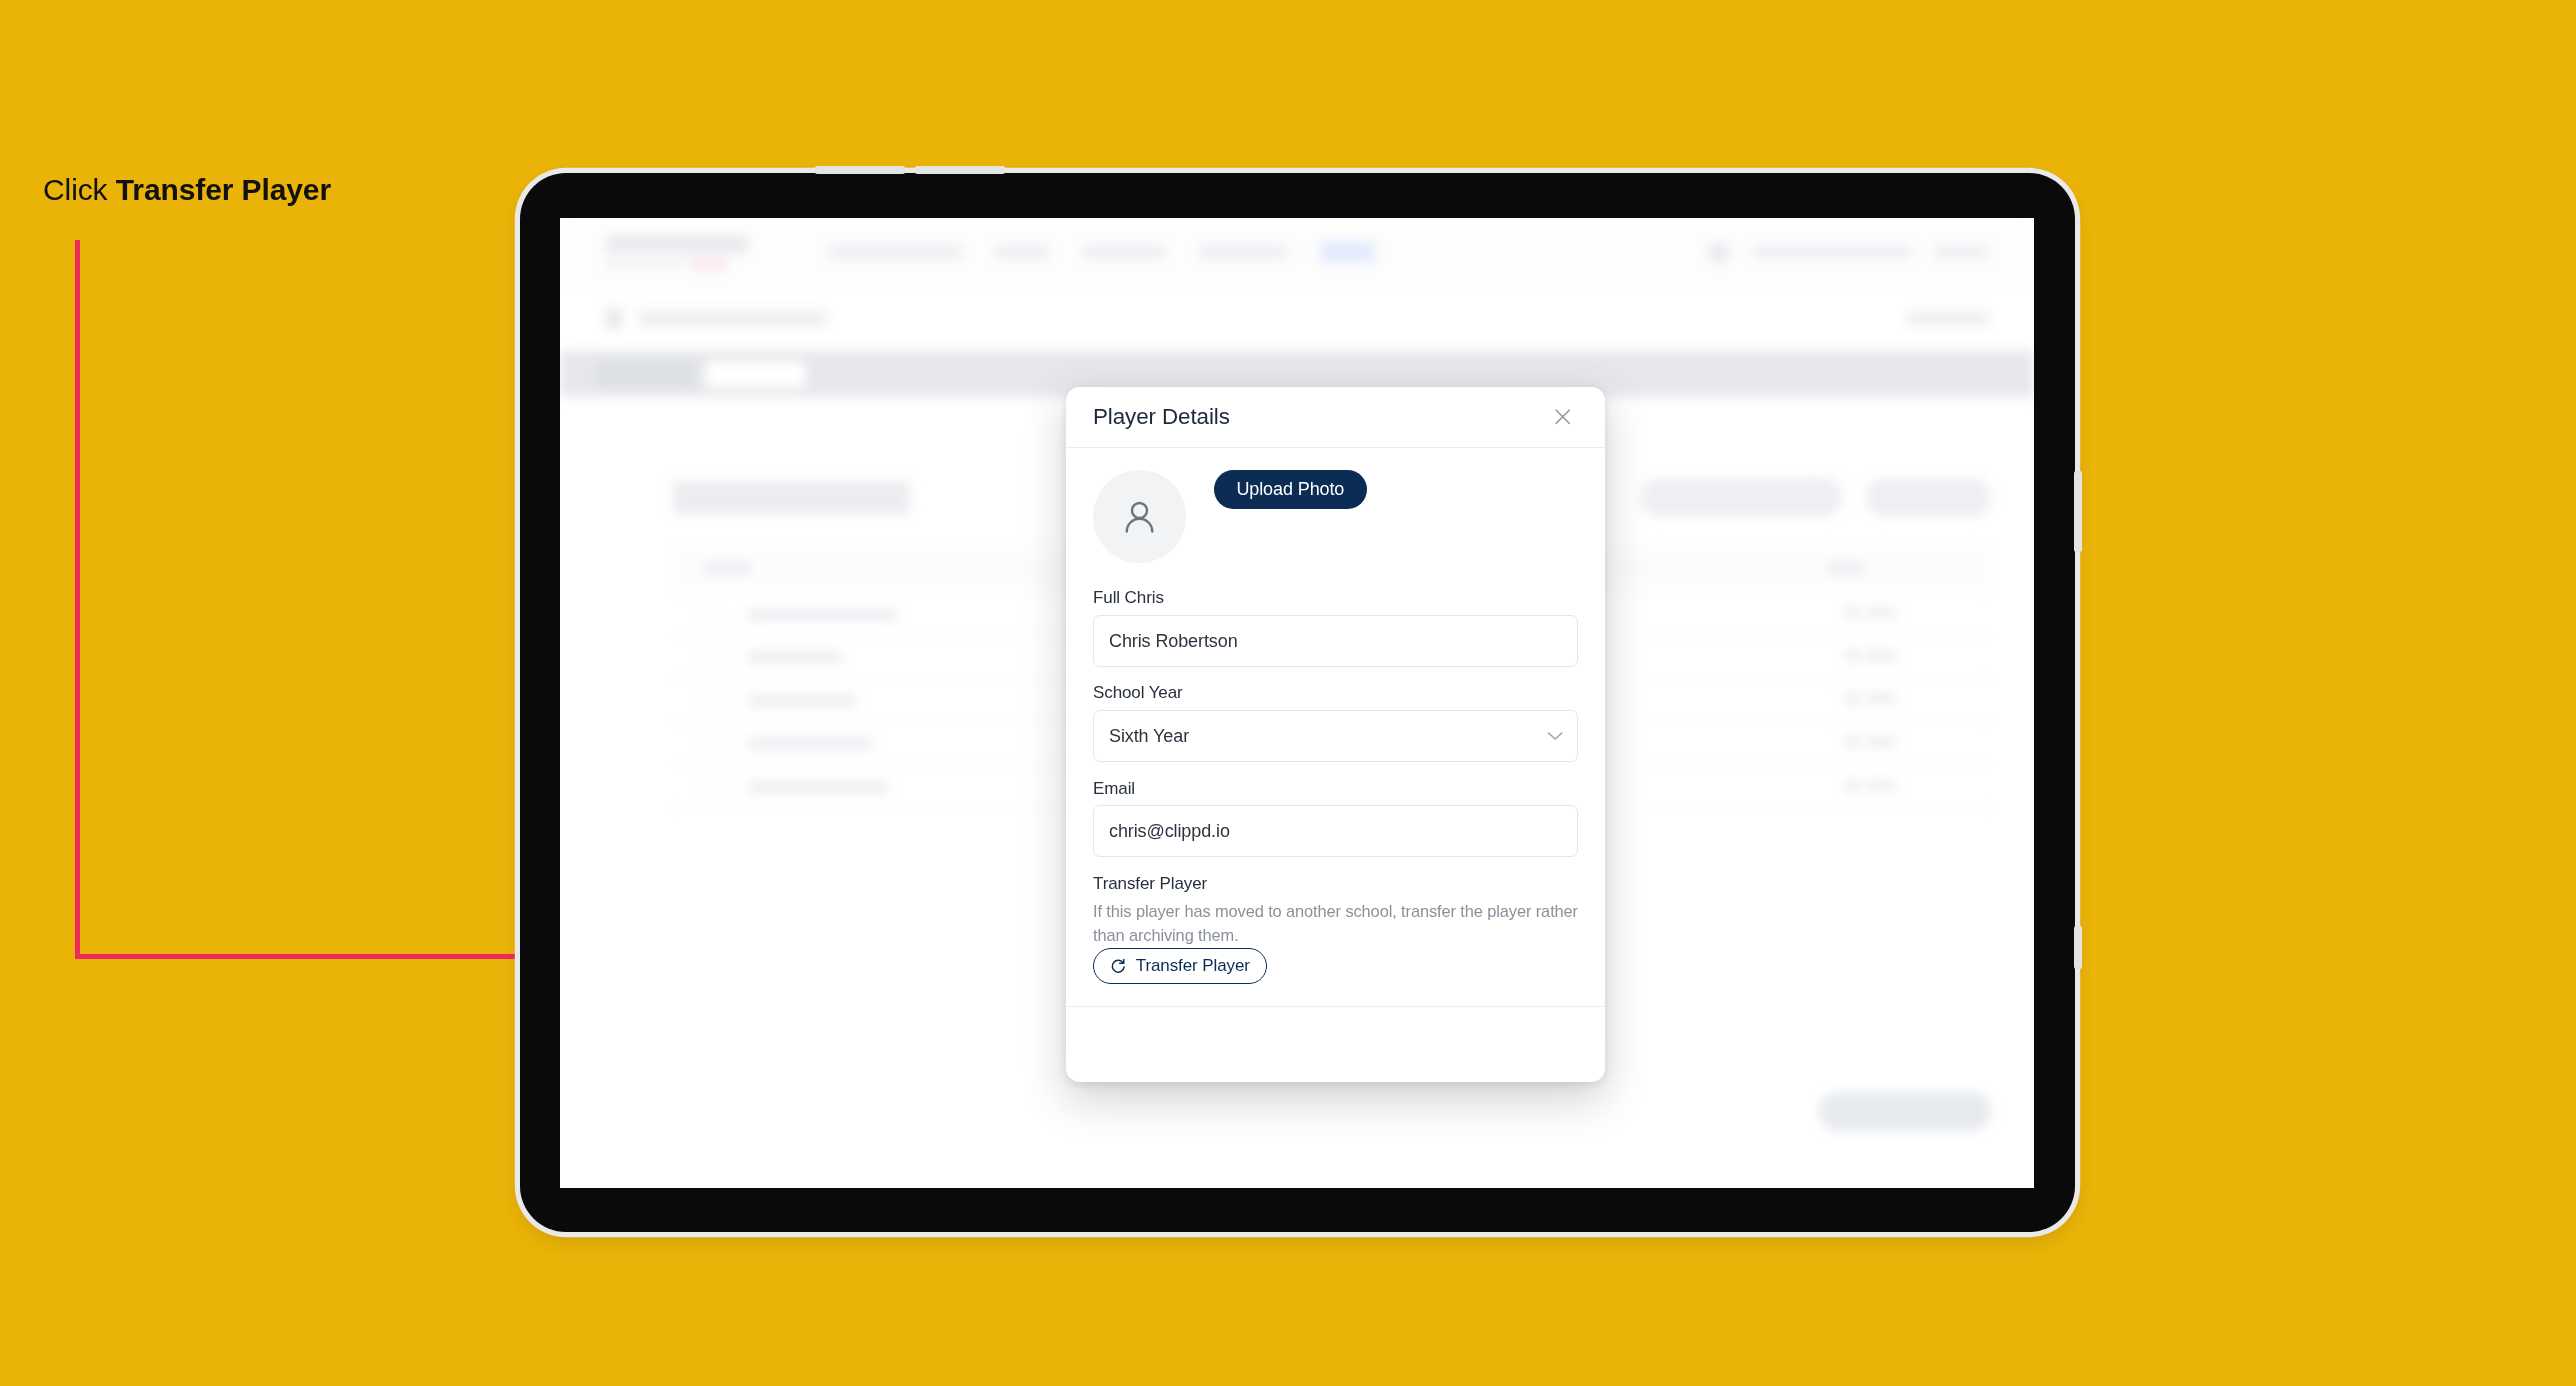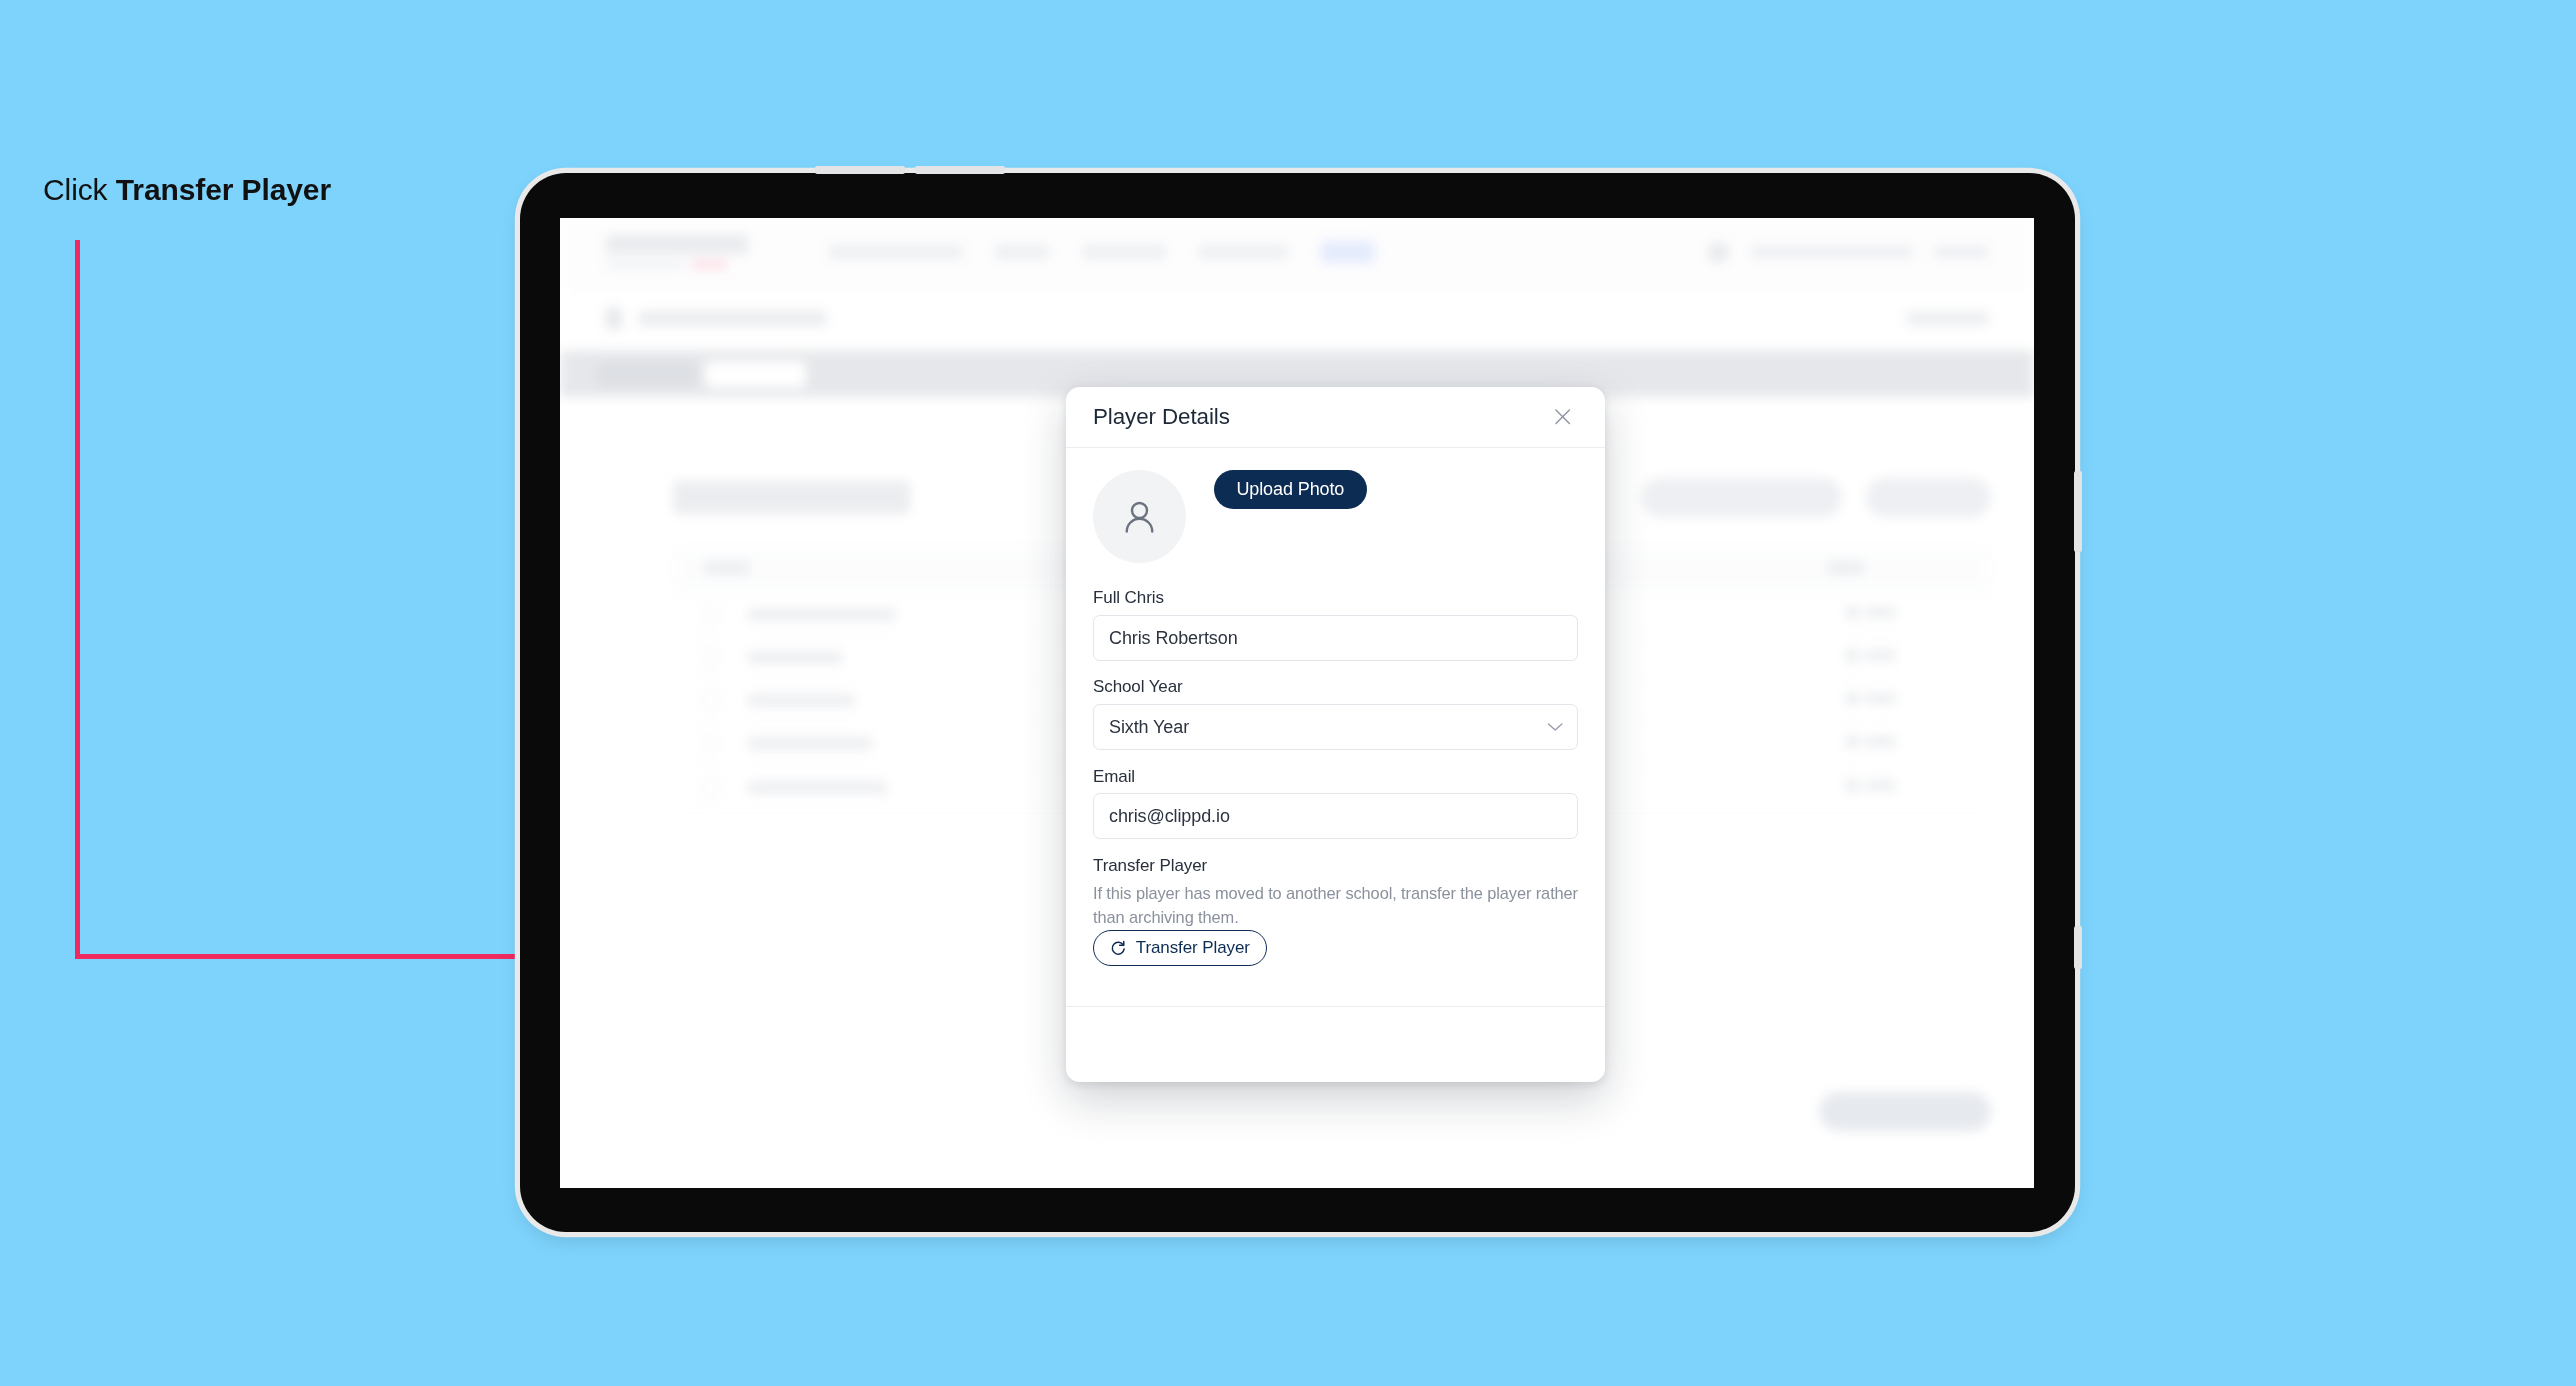--- a/index.html
+++ b/index.html
@@ -2,21 +2,21 @@
 <html style="font-size:12px"><head>
 <meta charset="utf-8">
 <style>
   * { margin:0; padding:0; box-sizing:border-box; }
   html,body{
     width:2576px; height:1386px;
     background:#ffffff;
     font-family:"Liberation Sans", sans-serif;
     overflow:hidden;
   }
-  .stage{ position:relative; width:2576px; height:1386px; background:#7dd3fc; }
+  .stage{ position:relative; width:2576px; height:1386px; background:#eab308; }
 
   
   .annot-top{
     position:absolute; left:43px; top:173px;
     font-size:30px; color:#111; letter-spacing:-0.1px;
     white-space:nowrap;
   }
   .annot-top b{ font-weight:700; }
 
   .annot-bottom{
@@ -164,21 +164,21 @@
     background:#0d2c54; color:#fff;
     border:none; border-radius:19.4px;
     padding:0 22.4px; height:39px;
     font-size:18px; font-family:"Liberation Sans", sans-serif;
     cursor:pointer; letter-spacing:-0.1px;
   }
 
   .field{ margin-bottom:16.4px; }
   .field-label{ font-size:17px; color:#28303d; margin-bottom:6.7px; display:block; letter-spacing:-0.1px;}
   .field-input{
-    width:100%; height:46px;
+    width:100%; height:52px;
     border:0.7px solid #e2e5ea; border-radius:6.7px;
     background:#fff; color:#2c3440;
     font-size:18px; font-family:"Liberation Sans", sans-serif;
     padding:0 15px; outline:none; letter-spacing:-0.1px;
   }
   .select-wrap{ position:relative; }
   .select-wrap .chev{
     position:absolute; right:15px; top:50%; transform:translateY(-50%);
     pointer-events:none;
   }

